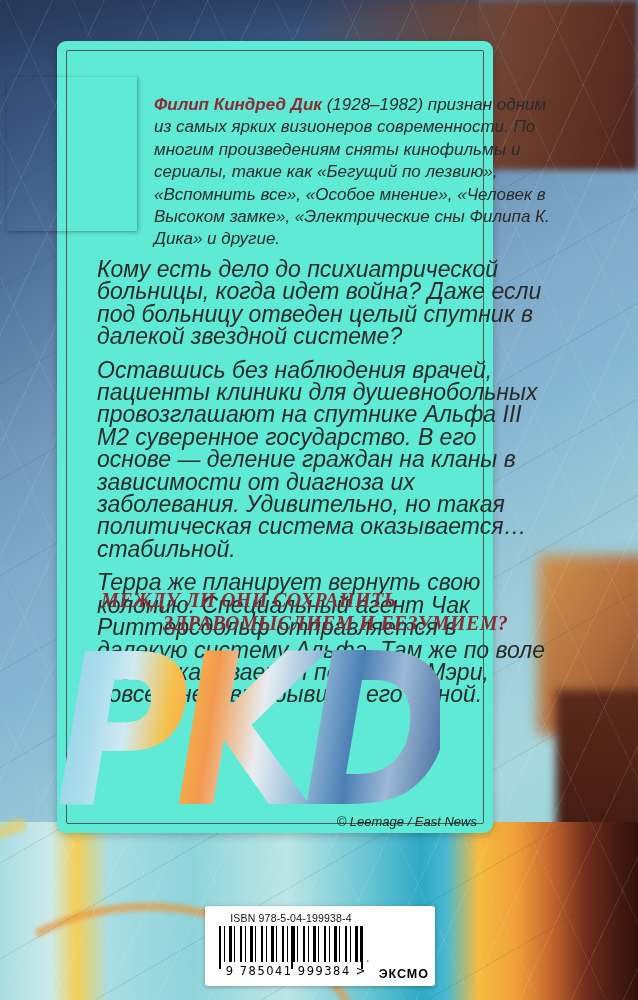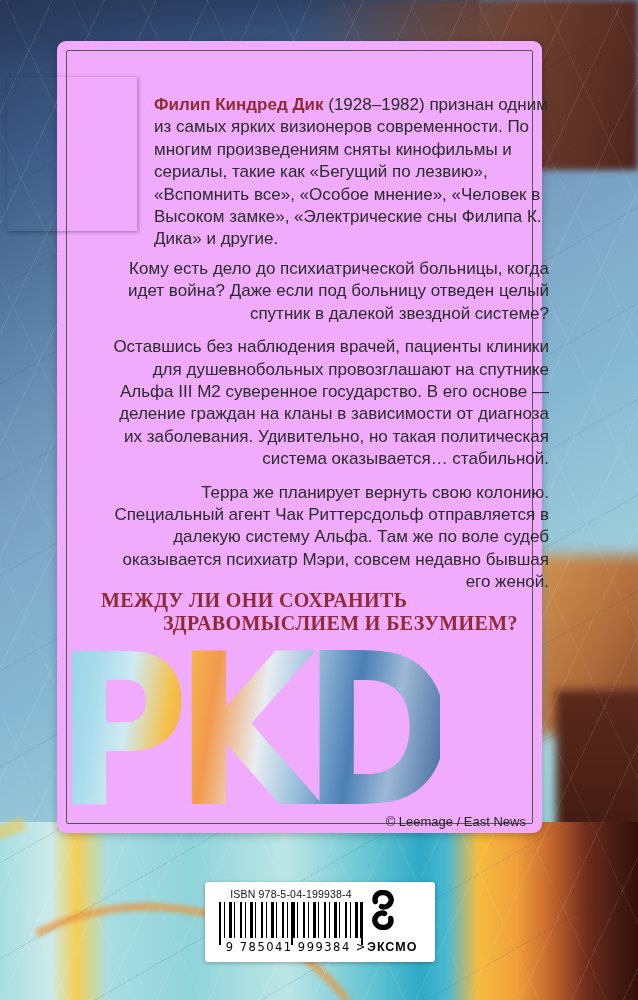--- a/index.html
+++ b/index.html
@@ -34,40 +34,40 @@
   .bg-arc2{position:absolute;left:-50px;top:905px;width:420px;height:330px;
     border:8px solid transparent;border-top-color:rgba(235,150,60,.7);
     border-right-color:rgba(235,150,60,.35);border-radius:50%;
     transform:rotate(12deg);filter:blur(2px);}
   .bg-web{position:absolute;inset:0;background:
     repeating-linear-gradient(115deg,rgba(255,255,255,.10) 0 1px,transparent 1px 47px),
     repeating-linear-gradient(65deg,rgba(255,255,255,.07) 0 1px,transparent 1px 61px),
     repeating-linear-gradient(150deg,rgba(20,40,80,.10) 0 1px,transparent 1px 83px);}
 
   
-  .panel{position:absolute;left:57px;top:41px;width:485px;height:792px;
-    background:#f0abfc;border-radius:9px;box-shadow:0 2px 8px rgba(0,0,0,.25);}
+  .panel{position:absolute;left:57px;top:41px;width:436px;height:792px;
+    background:#5eead4;border-radius:9px;box-shadow:0 2px 8px rgba(0,0,0,.25);font-style:italic;}
   .inner-frame{position:absolute;inset:9px;border:1px solid #575757;
     border-radius:2px;pointer-events:none;}
 
   .photo{position:absolute;left:-50px;top:36px;width:130px;height:154px;
     background:
       radial-gradient(55% 42% at 62% 38%,#e9dcb6 0%,#cdb488 45%,rgba(90,70,50,.55) 78%,rgba(20,18,16,0) 88%),
       radial-gradient(42% 26% at 52% 80%,#ded5c2 0%,#b3a librarian 0),
       radial-gradient(42% 26% at 52% 80%,#ded5c2 0%,#b2a48b 55%,rgba(40,35,30,0) 78%),
       radial-gradient(36% 26% at 26% 28%,#3c4258 0%,rgba(30,32,44,0) 70%),
       linear-gradient(115deg,#23252e 0%,#14151b 55%,#070708 100%);
     box-shadow:1px 1px 4px rgba(0,0,0,.35);}
 
   .bio{position:absolute;left:97px;top:36px;width:402px;
     font-size:17px;line-height:22.4px;color:#2b2b2b;}
   .bio strong{color:var(--accent);font-weight:bold;}
 
   .annotation{position:absolute;left:40px;top:217px;width:452px;
-    font-size:17px;line-height:22.4px;color:#2b2b2b;text-align:right;}
+    font-size:23px;line-height:22.4px;color:#2b2b2b;}
   .annotation p{margin:0 0 11px 0;}
 
   .tagline{position:absolute;left:0;top:548px;width:100%;
     font-family:"Liberation Serif",serif;font-weight:bold;
     font-size:20px;line-height:22.6px;color:var(--accent);
     letter-spacing:.4px;}
   .tagline .l0{margin-left:44px;}
   .tagline .l1{margin-left:80px;}
   .tagline .l2{margin-left:106px;}
   .tagline div{white-space:nowrap;}
@@ -78,38 +78,38 @@
     transform:scaleX(.87);transform-origin:left top;
     background:linear-gradient(100deg,#8ecfe4 0%,#aadcec 12%,#cfeaf2 20%,
       #f6c04a 30%,#f29a4e 40%,#e8edf2 52%,#9fc3dd 62%,#4c7fb5 74%,
       #9db9d6 84%,#355d93 100%);
     -webkit-background-clip:text;background-clip:text;
     color:transparent;}
 
   .credit{position:absolute;right:16px;top:773px;font-size:13px;color:#1f1f1f;}
 
   
-  .isbn-box{position:absolute;left:205px;top:882px;width:230px;height:80px;
+  .isbn-box{position:absolute;left:205px;top:906px;width:230px;height:80px;
     background:#fff;border-radius:3px;display:flex;align-items:stretch;
     padding:5px 6px 5px 10px;box-sizing:border-box;
     box-shadow:0 1px 4px rgba(0,0,0,.3);}
   .barcode-col{flex:1;display:flex;flex-direction:column;}
   .isbn-text{font-size:10.5px;color:#111;text-align:center;
     letter-spacing:.2px;margin:1px 0 2px 0;white-space:nowrap;}
   .bars{position:relative;height:36px;margin:0 4px;background:
     repeating-linear-gradient(90deg,#000 0 2px,#fff 2px 5px,#000 5px 6px,
       #fff 6px 10px,#000 10px 13px,#fff 13px 15px,#000 15px 16px,#fff 16px 21px);}
   .bars::before,.bars::after{content:"";position:absolute;top:0;width:2px;
     height:43px;background:#000;}
   .bars::before{left:0;}
   .bars::after{right:0;}
   .guard-center{position:absolute;left:50%;top:0;width:2px;height:43px;background:#000;}
   .digits{font-size:11.5px;color:#000;letter-spacing:1.5px;text-align:right;
     margin-top:2px;white-space:nowrap;font-family:"DejaVu Sans",sans-serif;}
-  .logo-col{width:62px;display:flex;flex-direction:column;align-items:flex-start;
+  .logo-col{width:62px;display:flex;flex-direction:row;align-items:flex-end;
     justify-content:center;gap:10px;}
   .publisher{font-size:12.5px;font-weight:bold;color:#000;letter-spacing:1px;}
 </style>
 </head>
 <body>
 
 <div id="cover">
 
   <div class="bg-base"></div>
   <div class="bg-topband"></div>

